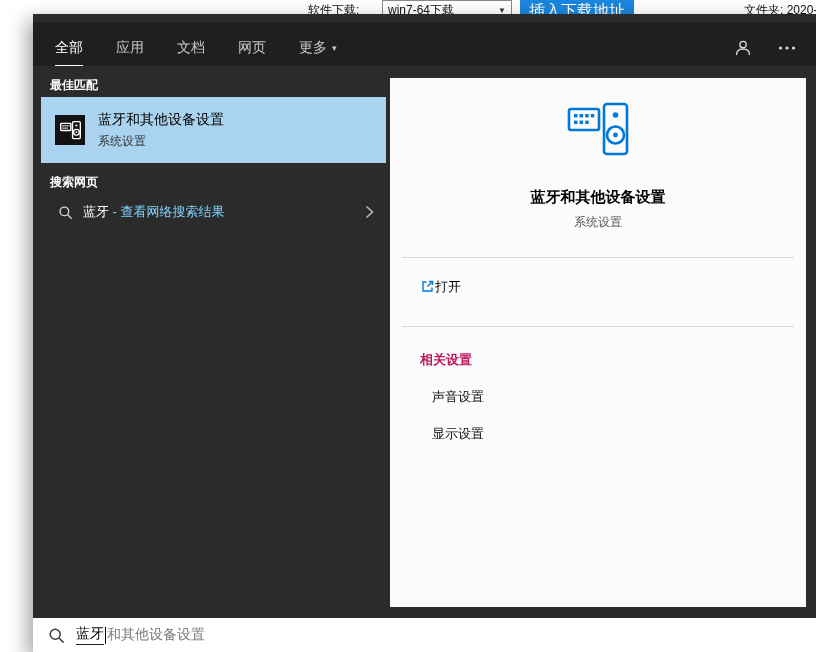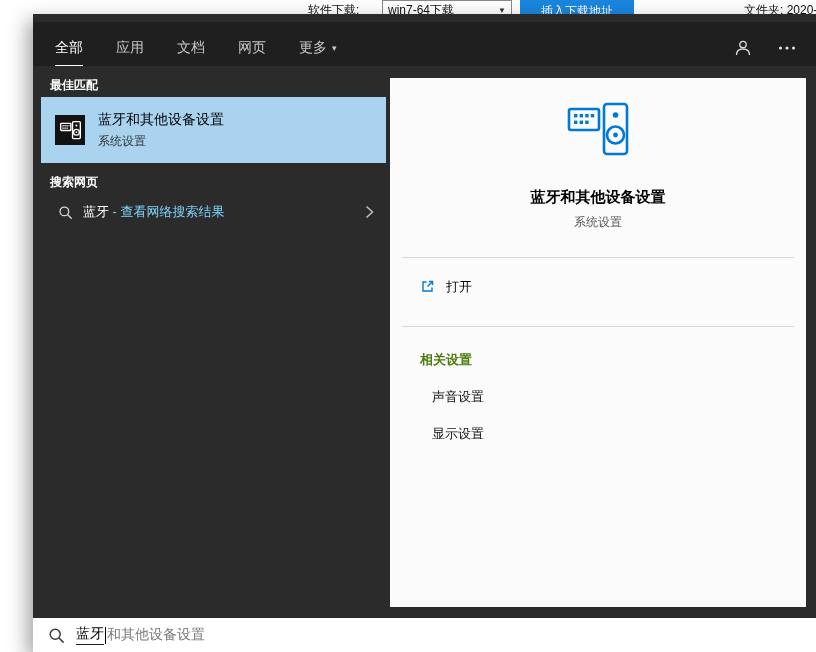--- a/index.html
+++ b/index.html
@@ -16,21 +16,21 @@
   .ts-label { position:absolute; top:0; height:20px; line-height:20px; font-size:12px; color:#111; white-space:nowrap; }
   .ts-select {
     position:absolute; top:0; height:21px; width:130px;
     border:1px solid #8a8a8a; background:#fff;
     display:flex; align-items:center; justify-content:space-between;
     padding:0 5px; font-size:12px; color:#111;
   }
   .ts-caret { font-size:8px; color:#333; }
   .ts-button {
     position:absolute; top:0; height:22px; width:114px;
-    background:#1a86dd; color:#fff; font-size:12px;
+    background:#1a86dd; color:#fff; font-size:16px;
     display:flex; align-items:center; justify-content:center; cursor:pointer;
     white-space:nowrap;
   }
 
   
   .win {
     position:absolute; left:33px; top:14px; width:783px; height:638px;
     background:#2b2b2b; z-index:2;
     box-shadow:-6px 6px 18px rgba(0,0,0,.35);
   }
@@ -85,24 +85,24 @@
   
   .preview {
     position:absolute; left:357px; top:12px; width:416px; height:529px;
     background:#fbfbfb; display:flex; flex-direction:column; align-items:center;
   }
   .bigicon { margin-top:24px; }
   .ptitle { margin-top:26px; font-size:15px; font-weight:700; color:#000; }
   .psub { margin-top:7px; font-size:12px; color:#555; }
   .pdiv { width:calc(100% - 24px); height:1px; background:#d9d9d9; margin-top:26px; flex:0 0 auto; }
   .openrow {
-    align-self:stretch; display:flex; align-items:center; gap:11px;
+    align-self:stretch; display:flex; align-items:center; 
     padding:15px 0 0 30px; font-size:13px; color:#000; cursor:pointer; height:42px;
   }
-  .rel-h { align-self:flex-start; padding-left:30px; margin-top:24px; font-size:13px; font-weight:bold; color:#4d7c0f; }
+  .rel-h { align-self:flex-start; padding-left:30px; margin-top:24px; font-size:13px; font-weight:bold; color:#be185d; }
   .rel-item { align-self:flex-start; padding-left:42px; margin-top:19px; font-size:13px; color:#111; cursor:pointer; }
 
   
   .searchbar {
     position:absolute; left:0; bottom:0; width:100%; height:34px; background:#fff;
     display:flex; align-items:center; padding-left:15px; cursor:text;
   }
   .sicon { display:flex; align-items:center; margin-right:11px; }
   .typed { font-size:14px; color:#000; border-bottom:1px solid #222; padding-bottom:1px; }
   .caret { display:inline-block; width:1px; height:17px; background:#000; margin:0 1px; animation:blink 1s steps(1) infinite; }

